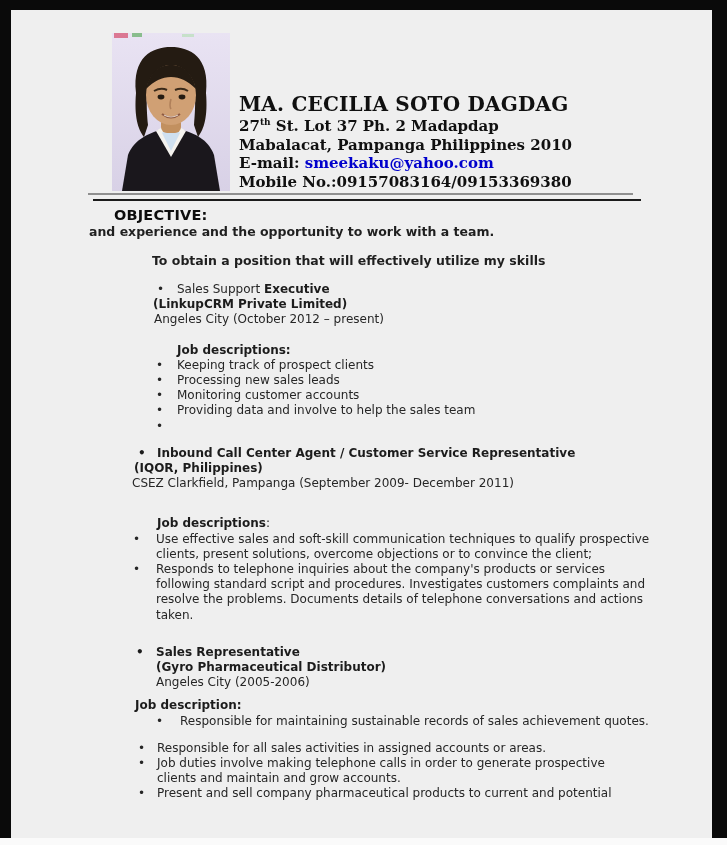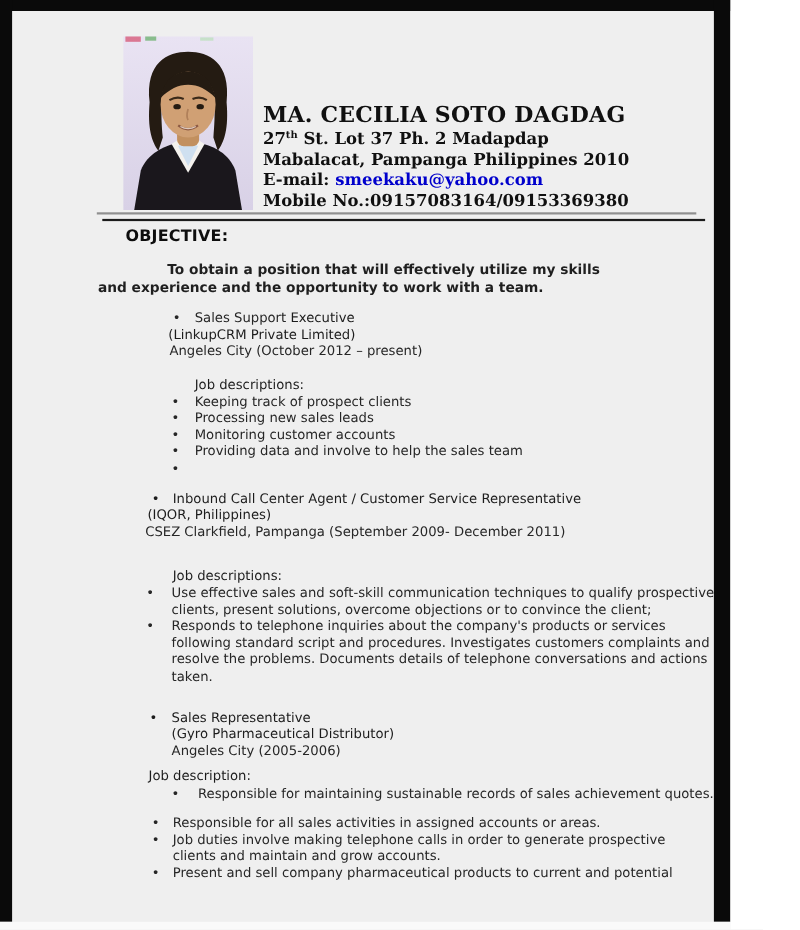--- a/index.html
+++ b/index.html
@@ -1,18 +1,18 @@
 <!DOCTYPE html>
 <html><head>
 <meta charset="utf-8">
 <style>
   html,body{margin:0;padding:0;}
   .page{
     position:relative;
-    width:664px;height:845px;
+    width:727px;height:845px;
     background:#efefef;
     overflow:hidden;
     font-family:"DejaVu Sans",sans-serif;
     color:#262626;
   }
   
   .bar-top{position:absolute;top:0;left:0;right:0;height:10px;background:#0a0a0a;}
   .bar-left{position:absolute;top:0;left:0;bottom:7px;width:11px;background:#0a0a0a;}
   .bar-right{position:absolute;top:0;right:0;bottom:7px;width:15px;background:#0a0a0a;}
   .bottom-strip{position:absolute;bottom:0;left:0;right:0;height:7px;background:#fafafa;}
@@ -35,21 +35,21 @@
   .sec-h{font-weight:bold;font-size:14.5px;line-height:17px;color:#0d0d0d;letter-spacing:.2px;}
   .objective-h{margin:6px 0 0 114px;}
   .exp-h{margin:25px 0 0 114px;}
 
   .obj-text{font-weight:bold;font-size:12.5px;line-height:15.5px;color:#1f1f1f;}
   .obj-l1{margin-top:13px;padding-left:152px;}
   .obj-l2{padding-left:89px;}
 
   
   .row{font-size:12px;line-height:15.2px;}
-  .b{font-weight:normal;color:#1c1c1c;}
+  .b{font-weight:bold;color:#1c1c1c;}
   .bullet-row{display:flex;}
   .bul{flex:none;}
   .duty-text{max-width:505px;}
 
   
   .j1-title{margin-top:14px;padding-left:157px;}
   .j1-title .bul{width:20px;}
   .j1-company{padding-left:153px;}
   .j1-location{padding-left:154px;}
   .j1-jd{margin-top:15px;padding-left:177px;}
@@ -127,22 +127,22 @@
       <div class="id-line">Mabalacat, Pampanga Philippines 2010</div>
       <div class="id-line"><span>E-mail: </span><a class="email-link">smeekaku@yahoo.com</a></div>
       <div class="id-line">Mobile No.:09157083164/09153369380</div>
     </div>
   </div>
 
   <div class="rule-gray"></div>
   <div class="rule-dark"></div>
 
   <div class="sec-h objective-h">OBJECTIVE:</div>
+  <div class="obj-text obj-l2">and experience and the opportunity to work with a team.</div>
   <div class="obj-text obj-l1">To obtain a position that will effectively utilize my skills</div>
-  <div class="obj-text obj-l2">and experience and the opportunity to work with a team.</div>
 
 
   <div>
     <div class="row bullet-row j1-title">
       <span class="bul">•</span>
       <span class="duty-text"><span>Sales Support </span><span class="b">Executive</span></span>
     </div>
     <div class="row b j1-company">(LinkupCRM Private Limited)</div>
     <div class="row j1-location">Angeles City (October 2012 – present)</div>
     <div class="row b j1-jd">Job descriptions:</div>

